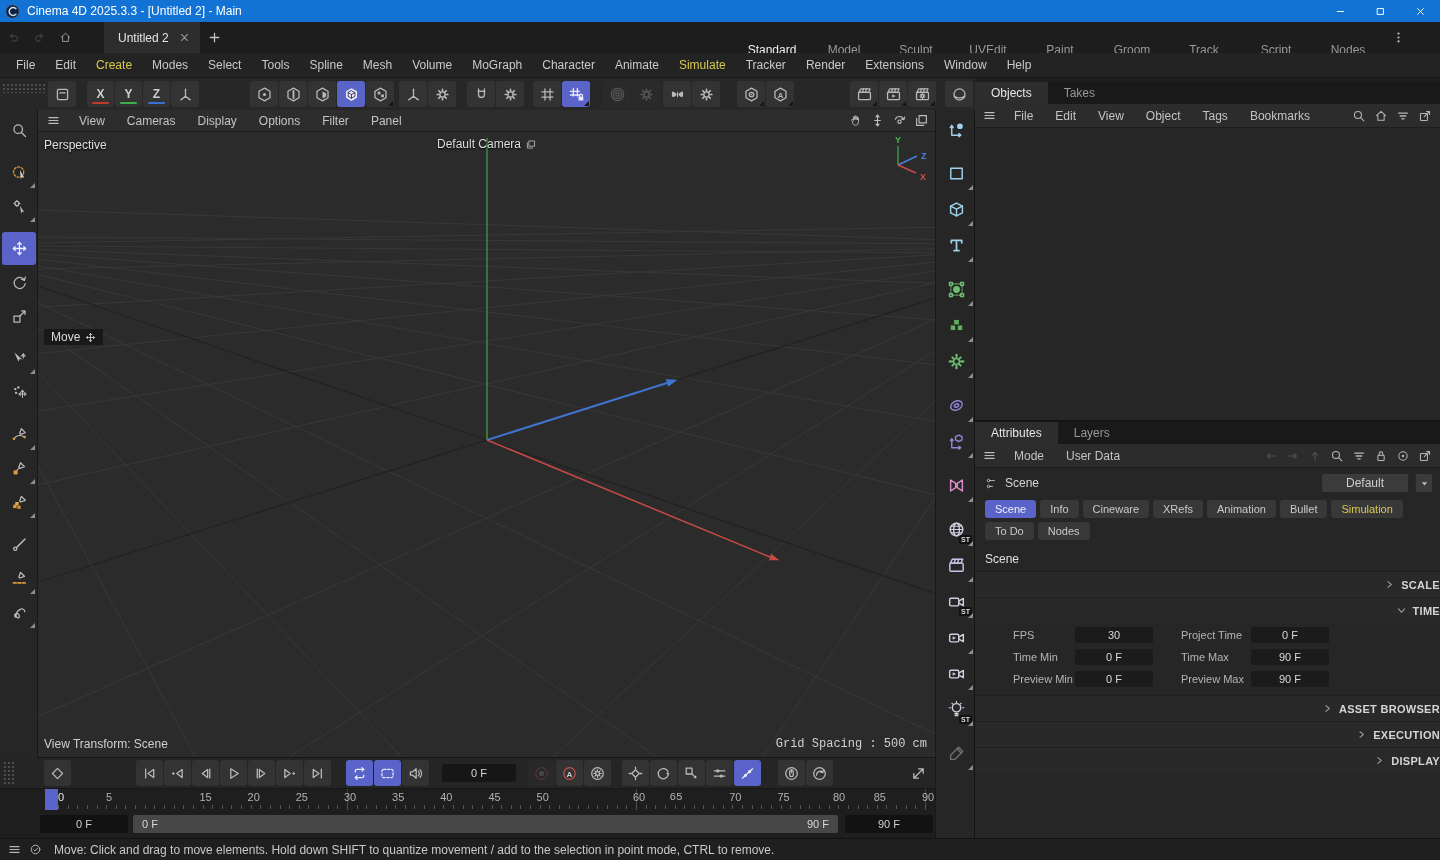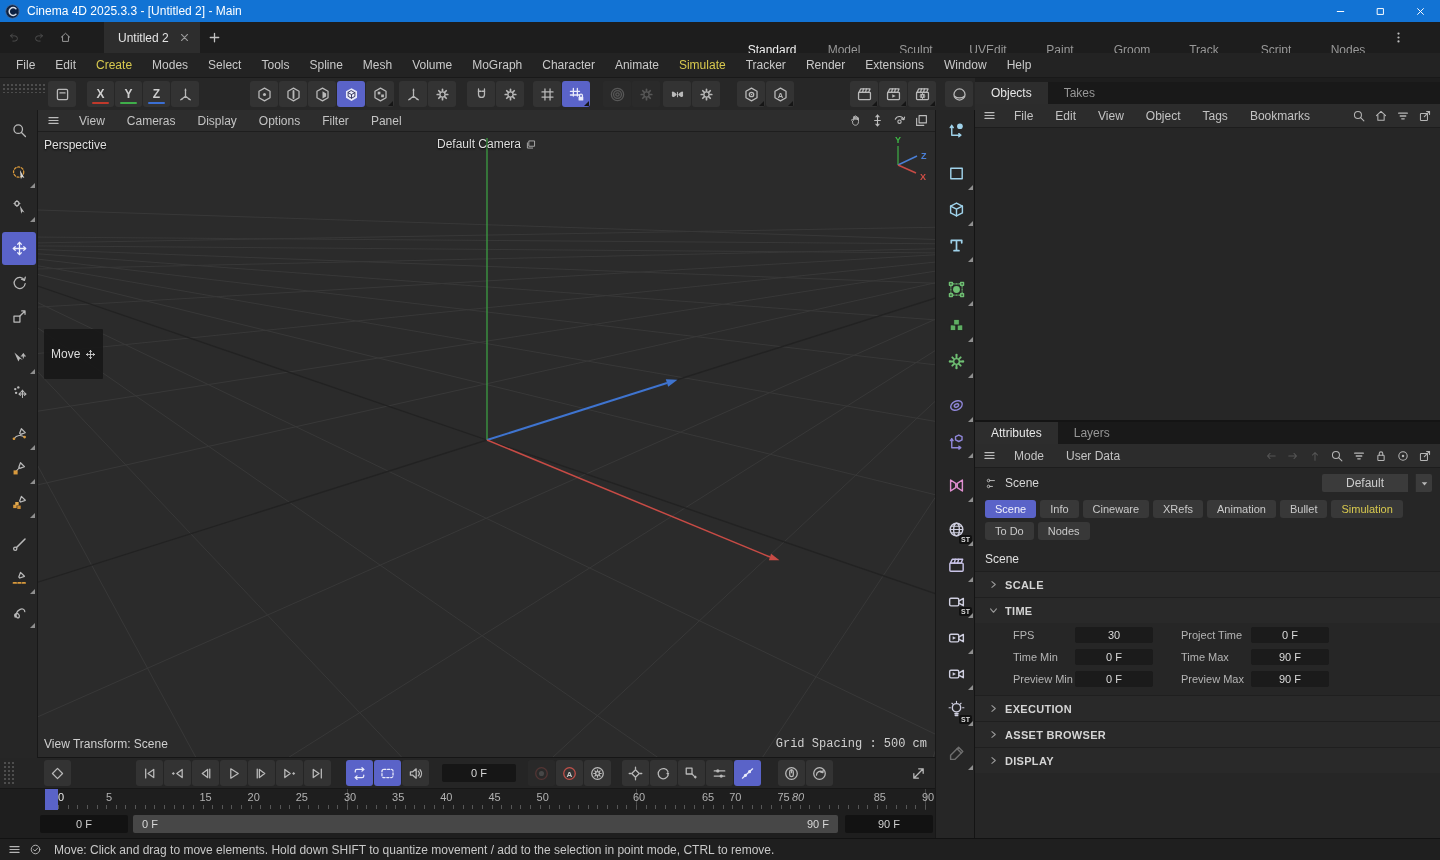--- a/index.html
+++ b/index.html
@@ -59,21 +59,21 @@
   #viewport { position:absolute; left:38px; top:110px; width:897px; height:648px; background:#2b2b2b; border-bottom:1px solid #161616; }
   #vp-menu { height:22px; background:#2d2d2d; border-bottom:1px solid #1e1e1e; display:flex; align-items:center; }
   #vp-menu .vm-burger { width:30px; display:flex; justify-content:center; color:#bdbdbd; }
   .vmitem { padding:0 11px; color:#c3c3c3; }
   #vp-nav { margin-left:auto; display:flex; gap:7px; padding-right:6px; color:#bdbdbd; }
   #vp-nav .icon svg { width:15px; height:15px; }
   #vp-canvas { position:relative; width:897px; height:625px; overflow:hidden; }
   #vp-persp { position:absolute; left:6px; top:6px; color:#e0e0e0; text-shadow:0 1px 2px #000; }
   #vp-cam { position:absolute; left:50%; transform:translateX(-50%); top:5px; display:flex; align-items:center; gap:4px; color:#dedede; text-shadow:0 1px 2px #000; }
   #vp-cam .icon { color:#bdbdbd; }
-  #vp-tooltip { position:absolute; left:6px; top:197px; background:rgba(24,24,24,.92); padding:18px 7px; display:flex; align-items:center; gap:5px; color:#dcdcdc; border-radius:1px; }
+  #vp-tooltip { position:absolute; left:6px; top:197px; background:rgba(24,24,24,.92); padding:1px 7px; display:flex; align-items:center; gap:5px; color:#dcdcdc; border-radius:1px; }
   #vp-foot-l { position:absolute; left:6px; bottom:6px; color:#cfcfcf; }
   #vp-foot-r { position:absolute; right:8px; bottom:6px; color:#cfcfcf;font-family:Liberation Mono, monospace; }
   #vp-gizmo { position:absolute; right:2px; top:2px; }
   #vp-gizmo text { font-size:9px; font-weight:bold; font-family:"Liberation Sans",sans-serif; }
 
   
   #righttools { position:absolute; left:935px; top:110px; width:40px; height:728px; background:#262626; border-left:1px solid #181818; border-right:1px solid #141414; padding-top:2px; }
   .rbtn { position:relative; width:36px; height:35px; margin:0 0 1px 2px; border-radius:3px; display:flex; align-items:center; justify-content:center; }
   .rbtn .icon svg { width:19px; height:19px; }
   .rbtn .badge { position:absolute; right:2px; bottom:3px; background:#111; color:#ddd; font-size:7px; font-weight:bold; padding:0 2px; border-radius:2px; line-height:9px; }
@@ -96,21 +96,21 @@
   #obj-row { height:26px; display:flex; align-items:center; padding:0 8px 0 10px; color:#d6d6d6; gap:7px; margin-top:2px; }
   #obj-row .icon { color:#b9b9b9; }
   #obj-row .spacer { flex:1; }
   #preset-box { width:86px; height:18px; background:#3b3b3b; border-radius:2px 0 0 2px; display:flex; align-items:center; justify-content:center; color:#cccccc; }
   #preset-arrow { width:17px; height:18px; background:#3b3b3b; border-left:1px solid #2a2a2a; border-radius:0 2px 2px 0; display:flex; align-items:center; justify-content:center; color:#aaa; }
   #attr-tabs { display:flex; flex-wrap:wrap; gap:4px; padding:4px 8px 6px 10px; }
   .atab { height:18px; line-height:18px; padding:0 10px; background:#383838; border-radius:3px; color:#c9c9c9; font-size:11px; }
   .atab.active { background:#5a63c8; color:#f0f1fc; }
   .atab.hl { color:#d8c94e; }
   #attr-heading { padding:6px 0 5px 10px; color:#e0e0e0; }
-  .sec-head { height:26px; display:flex; align-items:center; gap:7px; padding-left:14px; border-top:1px solid #1f1f1f; background:#292929; color:#d4d4d4; font-weight:bold; font-size:11px; letter-spacing:.3px; }
+  .sec-head { height:26px; display:flex; align-items:center; gap:7px; padding-left:14px; border-top:1px solid #1f1f1f; background:#292929; color:#d4d4d4; font-weight:bold; font-size:11px; letter-spacing:.3px;justify-content:flex-end; }
   .sec-head .icon { color:#9a9a9a; }
   .sec-head .icon svg { width:9px; height:9px; }
   #time-fields { display:grid; grid-template-columns:62px 78px 28px 70px 78px; padding:4px 0 8px 38px; row-gap:6px; align-items:center; background:#262626; }
   .tf-label { color:#b5b5b5; font-size:11px; }
   .tf-field { height:16px; background:#1b1b1b; border-radius:2px; color:#dadada; font-size:11px; display:flex; align-items:center; justify-content:center; }
 
   
   #timeline { position:absolute; left:0; top:758px; width:935px; height:80px; background:#252525; }
   #tl-controls { height:30px; display:flex; align-items:center; position:relative; }
   #tl-handle { width:11px; height:24px; margin-left:3px; background-image:radial-gradient(#4d4d4d 1px, transparent 1px); background-size:4px 4px; }
@@ -1067,29 +1067,29 @@
           <span></span>
           <span class="tf-label">Preview Max</span>
           <span class="tf-field">90 F</span>
         </div>
         <div class="sec-head">
           <span class="icon">
             <svg viewBox="0 0 20 20" fill="none" stroke="currentColor" stroke-width="1.5" stroke-linecap="round" stroke-linejoin="round">
               <path d="M6.5 3.5 L14 10 L6.5 16.5" stroke-width="2.4"></path>
             </svg>
           </span>
-          <span class="section-label">EXECUTION</span>
+          <span class="section-label">ASSET BROWSER</span>
         </div>
         <div class="sec-head">
           <span class="icon">
             <svg viewBox="0 0 20 20" fill="none" stroke="currentColor" stroke-width="1.5" stroke-linecap="round" stroke-linejoin="round">
               <path d="M6.5 3.5 L14 10 L6.5 16.5" stroke-width="2.4"></path>
             </svg>
           </span>
-          <span class="section-label">ASSET BROWSER</span>
+          <span class="section-label">EXECUTION</span>
         </div>
         <div class="sec-head">
           <span class="icon">
             <svg viewBox="0 0 20 20" fill="none" stroke="currentColor" stroke-width="1.5" stroke-linecap="round" stroke-linejoin="round">
               <path d="M6.5 3.5 L14 10 L6.5 16.5" stroke-width="2.4"></path>
             </svg>
           </span>
           <span class="section-label">DISPLAY</span>
         </div>
       </div>
@@ -1289,24 +1289,24 @@
       <span class="rlabel" style="left: 205.5px;">15</span>
       <span class="rlabel" style="left: 253.667px;">20</span>
       <span class="rlabel" style="left: 301.833px;">25</span>
       <span class="rlabel" style="left: 350px;">30</span>
       <span class="rlabel" style="left: 398.167px;">35</span>
       <span class="rlabel" style="left: 446.333px;">40</span>
       <span class="rlabel" style="left: 494.5px;">45</span>
       <span class="rlabel" style="left: 542.667px;">50</span>
       <span class="rlabel" style="left: 590.833px; margin-top: 19px;">55</span>
       <span class="rlabel" style="left: 639px;">60</span>
-      <span class="rlabel" style="left: 708px;">65</span>
+      <span class="rlabel" style="left: 676px; font-family: Liberation Mono, monospace;">65</span>
       <span class="rlabel" style="left: 735.333px;">70</span>
       <span class="rlabel" style="left: 783.5px;">75</span>
-      <span class="rlabel" style="left: 798px; font-style: italic;">80</span>
+      <span class="rlabel" style="left: 839px;">80</span>
       <span class="rlabel" style="left: 879.833px;">85</span>
       <span class="rlabel" style="left: 928px;">90</span>
       <span class="rtick" style="left: 58px;"></span>
       <span class="rtick" style="left: 67.6333px;"></span>
       <span class="rtick" style="left: 77.2667px;"></span>
       <span class="rtick" style="left: 86.9px;"></span>
       <span class="rtick" style="left: 96.5333px;"></span>
       <span class="rtick" style="left: 106.167px;"></span>
       <span class="rtick" style="left: 115.8px;"></span>
       <span class="rtick" style="left: 125.433px;"></span>

